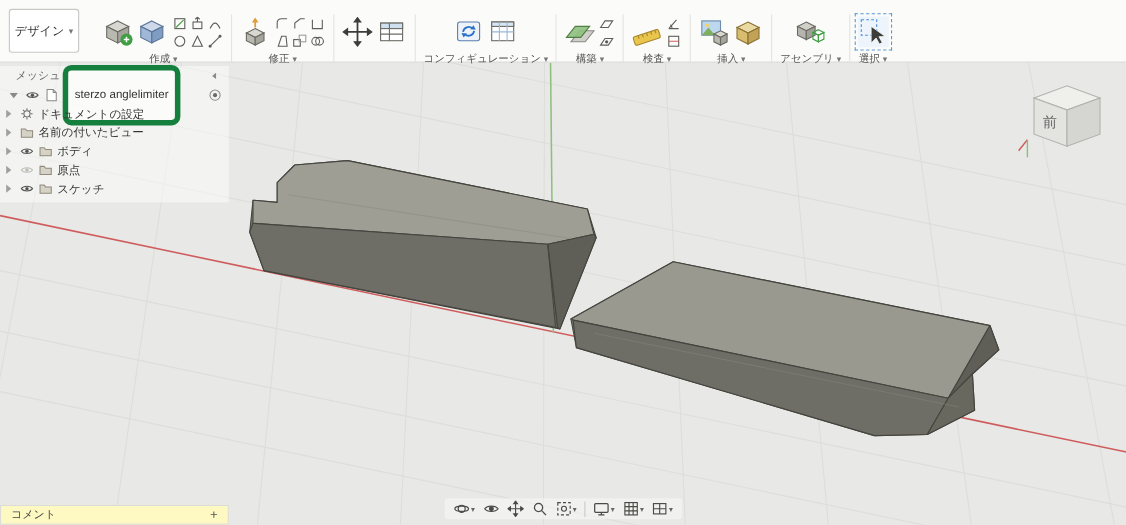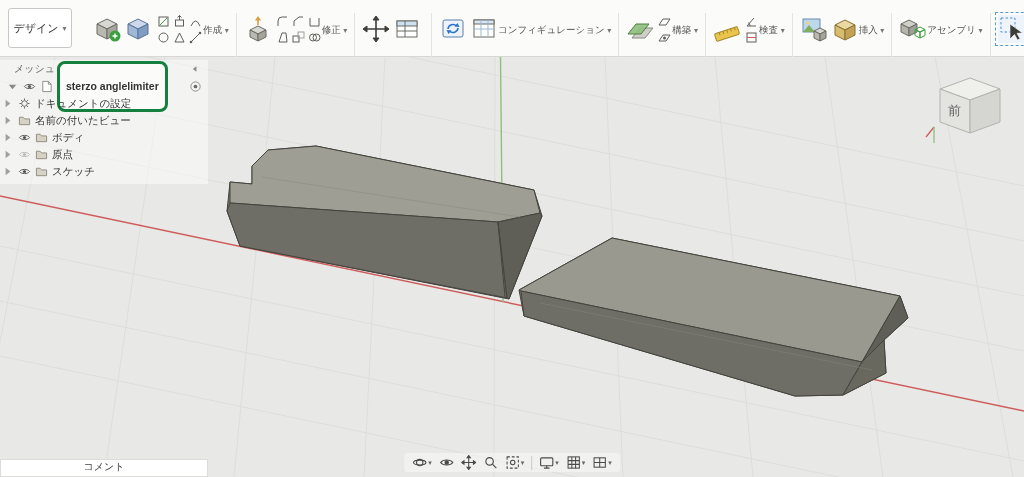--- a/index.html
+++ b/index.html
@@ -10,21 +10,21 @@
   .header { position:absolute; top:0; left:0; width:1024px; height:57px;
     background:#fbfbfa; border-bottom:1px solid #d7d7d4; z-index:30; }
   .design-btn { position:absolute; left:8px; top:8px; width:64px; height:40px;
     border:1px solid #c7c7c4; border-radius:3px; background:#fff;
     display:flex; align-items:center; justify-content:center; gap:4px;
     font-size:11px; color:#333; cursor:pointer; }
   .tabs { position:absolute; left:92px; top:0; display:flex; }
   .tab { font-size:10px; color:#3a3a3a; padding:1px 9px 2px; cursor:pointer; }
   .tab.active { font-weight:bold; border-bottom:2px solid #4a4a4a; }
   .groups { position:absolute; left:90px; top:13px; display:flex; align-items:flex-start; }
-  .group { display:flex; align-items:center; padding:0 4px; }
+  .group { display:flex; flex-direction:column; align-items:center; padding:0 4px; }
   .group-icons { display:flex; align-items:center; gap:3px; height:32px; }
   .group-label { font-size:9.5px; color:#555; margin-top:2px; white-space:nowrap; cursor:pointer; }
   .group-label .caret { font-size:8px; color:#777; }
   .sep { width:1px; height:44px; background:#e3e3e0; margin:0 3px; }
   .icon-lg { width:28px; height:28px; display:flex; align-items:center; justify-content:center; cursor:pointer; }
   .icon-lg svg { width:28px; height:28px; }
   .icon-sm { width:15px; height:15px; cursor:pointer; }
   .icon-sm svg { width:15px; height:15px; }
   .grid-sm { display:grid; grid-template-columns:repeat(3,15px); grid-auto-rows:15px; gap:1px; }
   .stack-sm { display:grid; grid-template-rows:repeat(2,15px); gap:1px; }
@@ -36,40 +36,40 @@
 
   
   .browser { position:absolute; left:0; top:3px; width:208px;
     background:rgba(252,252,250,0.55); z-index:10; padding-bottom:4px; }
   .browser-header { display:flex; align-items:center; justify-content:space-between;
     padding:2px 8px 2px 14px; font-size:10px; color:#666; }
   .brow { display:flex; align-items:center; gap:4px; height:17px;
     padding-left:6px; font-size:10.5px; color:#333; cursor:pointer; }
   .brow.indent { padding-left:1px; }
   .brow .bicon { width:13px; height:13px; flex:0 0 13px; }
-  .doc-name { font-weight:bold; border:3px solid #15803d; border-radius:8px;
+  .doc-name { font-weight:normal; border:5px solid #15803d; border-radius:8px;
     padding:16px 6px; background:rgba(255,255,255,0.65); line-height:13px; }
   .doc-radio { margin-left:auto; margin-right:6px; }
 
   
   .viewcube { position:absolute; right:10px; top:8px; width:90px; height:86px; cursor:pointer; }
 
   
   .navbar { position:absolute; left:50%; bottom:5px; transform:translateX(-50%);
     display:flex; align-items:center; gap:7px; background:rgba(248,248,246,0.55);
     padding:2px 8px; border-radius:3px; }
   .nav-item { display:flex; align-items:center; gap:1px; cursor:pointer; }
   .nav-item svg { width:15px; height:15px; }
   .nav-caret { font-size:7px; color:#666; }
   .nav-sep { width:1px; height:14px; background:#c9c9c5; }
 
   
   .comments { position:absolute; left:0; bottom:0; width:208px; height:18px;
-    background:#ffffff; border:1px solid #dcdcd9; display:flex; align-items:center;
-    justify-content:space-between; padding:0 9px; font-size:10px; color:#444; z-index:11;flex-direction:column; }
+    background:#fef9c3; border:1px solid #dcdcd9; display:flex; align-items:center;
+    justify-content:space-between; padding:0 9px; font-size:10px; color:#444; z-index:11; }
   .comments .plus { font-size:12px; color:#555; cursor:pointer; }
 </style>
 </head>
 <body>
 
 <div class="canvas">
   <svg class="scene" width="1024" height="420" viewBox="0 0 1024 420">
 
     <g stroke="#ddddda" stroke-width="1">
       <line x1="0" y1="-86" x2="1024" y2="129"></line>

